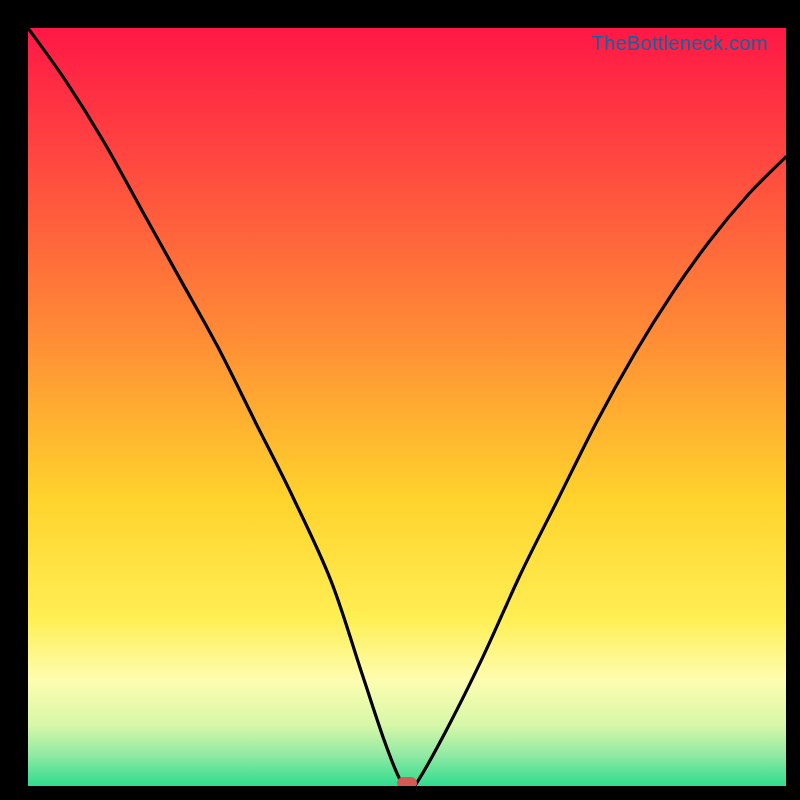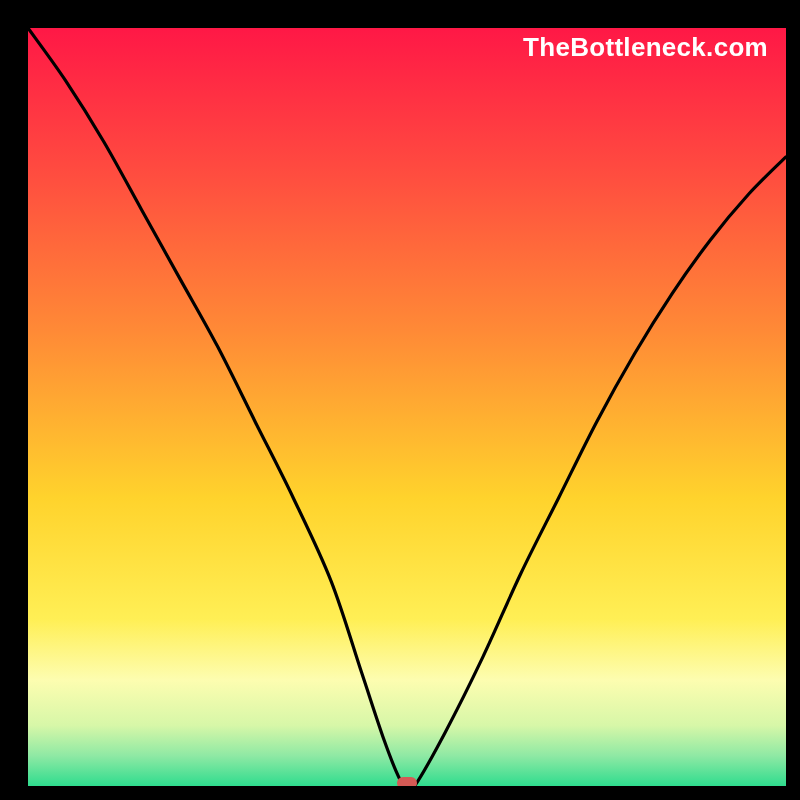--- a/index.html
+++ b/index.html
@@ -28,23 +28,23 @@
   }
   .grad {
     position: absolute;
     inset: 0;
   }
   .watermark {
     position: absolute;
     top: 4px;
     right: 18px;
     font-family: Arial, Helvetica, sans-serif;
-    font-size: 26px;
-    font-weight: 700;
-    color: #ffffff;
+    font-size: 20px;
+    font-weight: 400;
+    color: #0369a1;
     letter-spacing: 0.3px;
     user-select: none;
   }
   svg.curve {
     position: absolute;
     left: 0;
     top: 0;
     width: 758px;
     height: 758px;
   }

